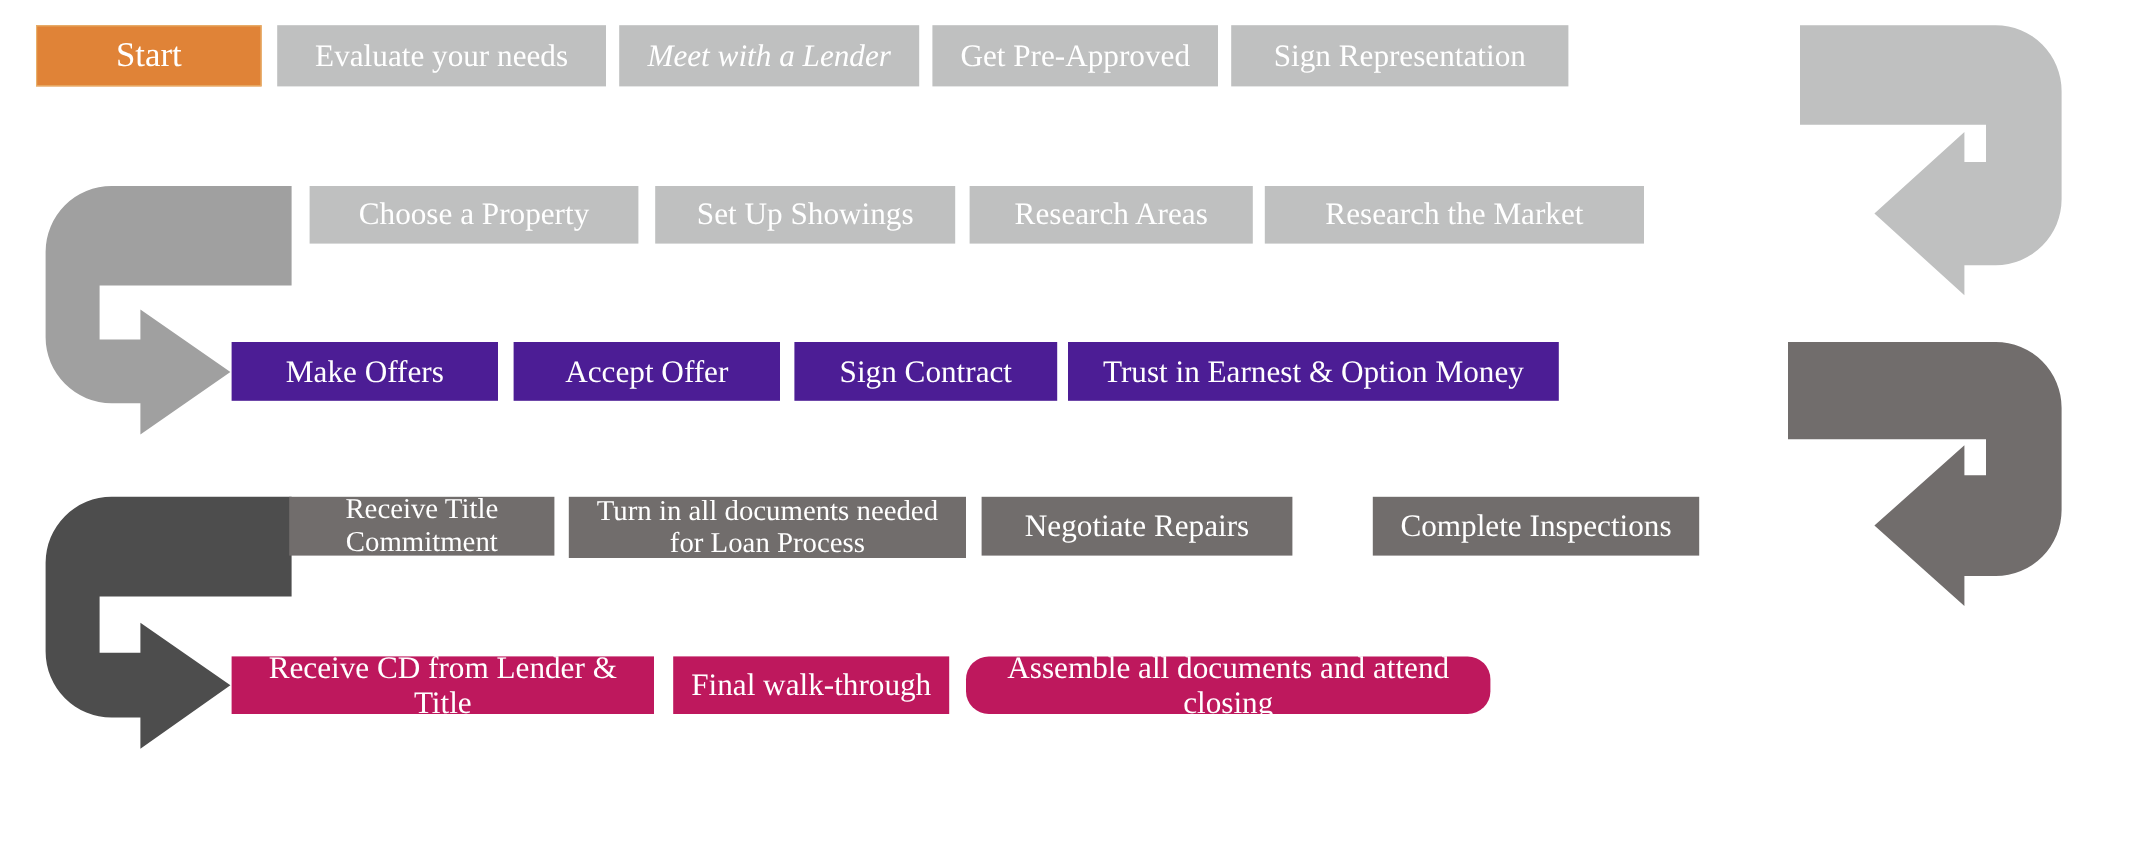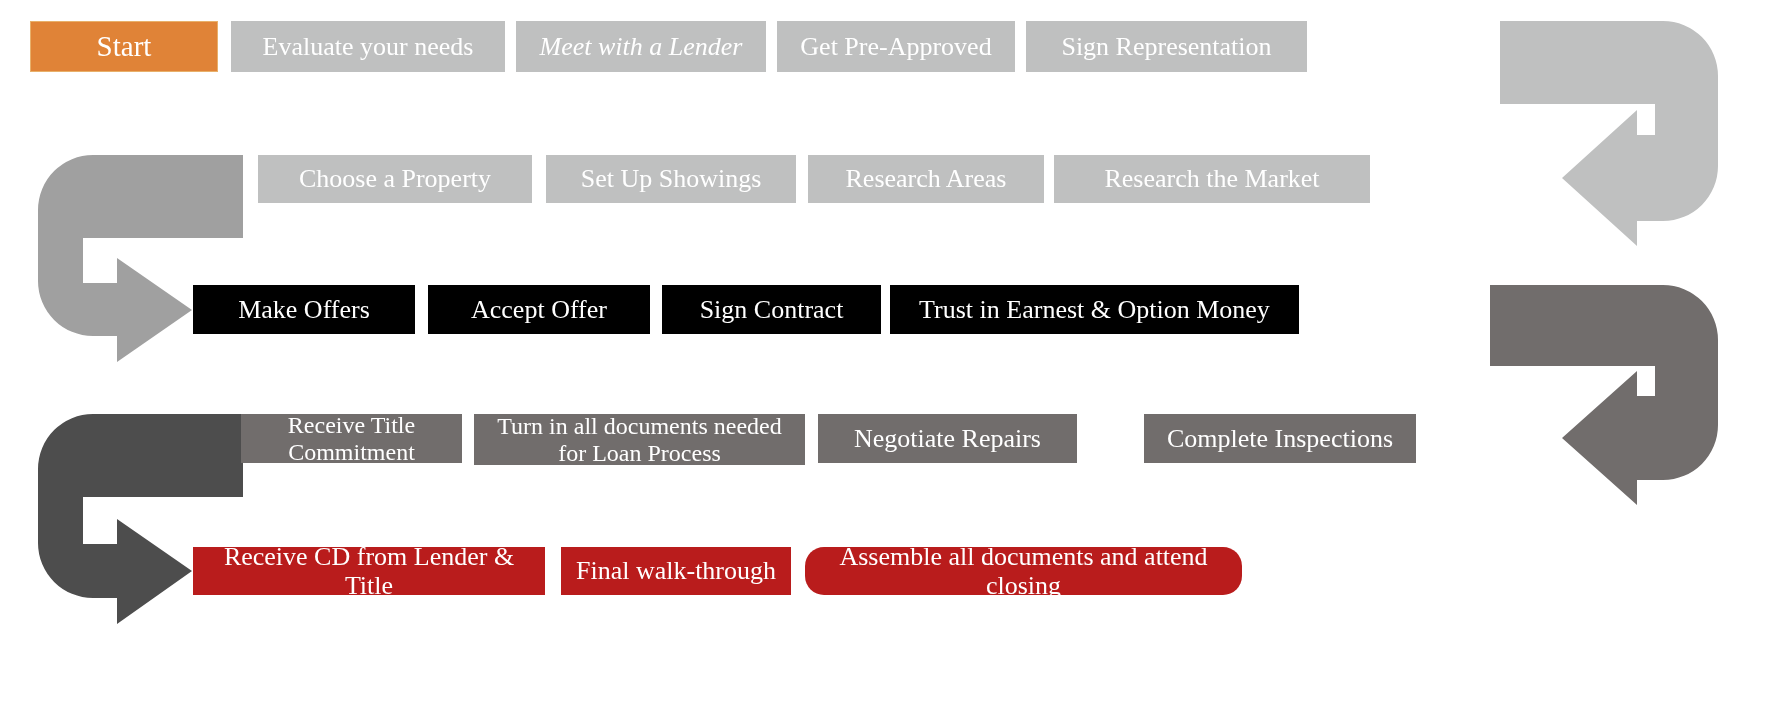--- a/index.html
+++ b/index.html
@@ -28,23 +28,23 @@
     align-items: center;
     justify-content: center;
     text-align: center;
     color: #ffffff;
     line-height: 1.12;
     box-sizing: border-box;
     padding: 0 8px;
     z-index: 5;
   }
   .tone-1 { background: #bfc0c0; }   
-  .tone-2 { background: #000000; }   
+  .tone-2 { background: #4c1d95; }   
   .tone-3 { background: #716d6c; }   
-  .tone-4 { background: #b91c1c; }   
+  .tone-4 { background: #be185d; }   
   .tone-accent { background: #e08337; }
 
   .step.start {
     border: 1px solid #e8b06a;
   }
 
   .fs-lg  { font-size: 29px; }
   .fs-md  { font-size: 26px; }
   .fs-sm  { font-size: 24px; }
 

